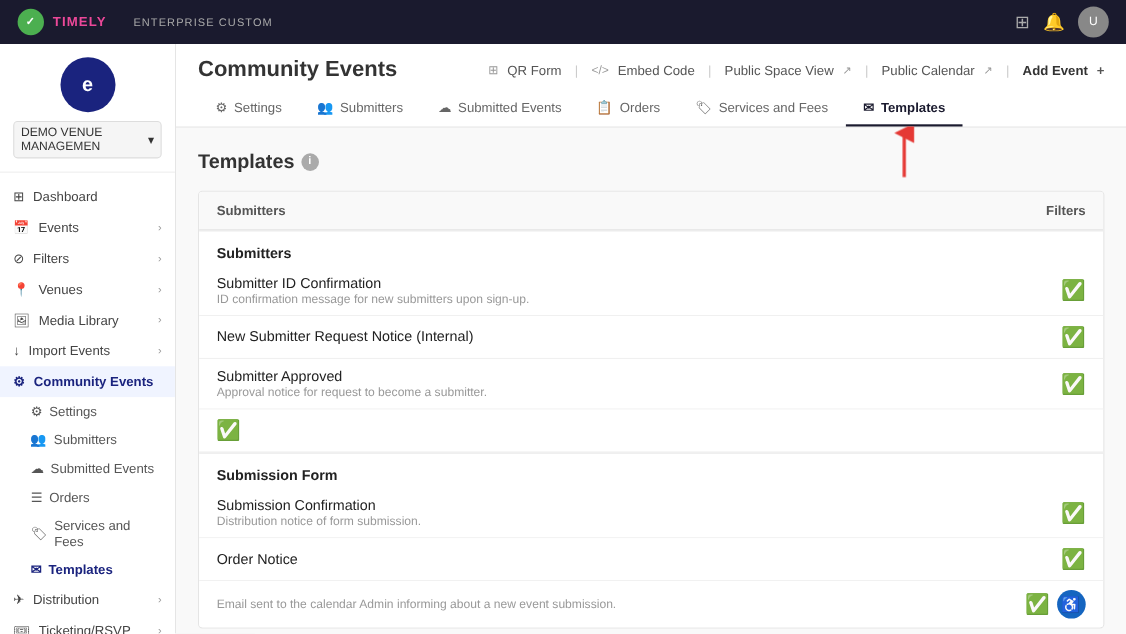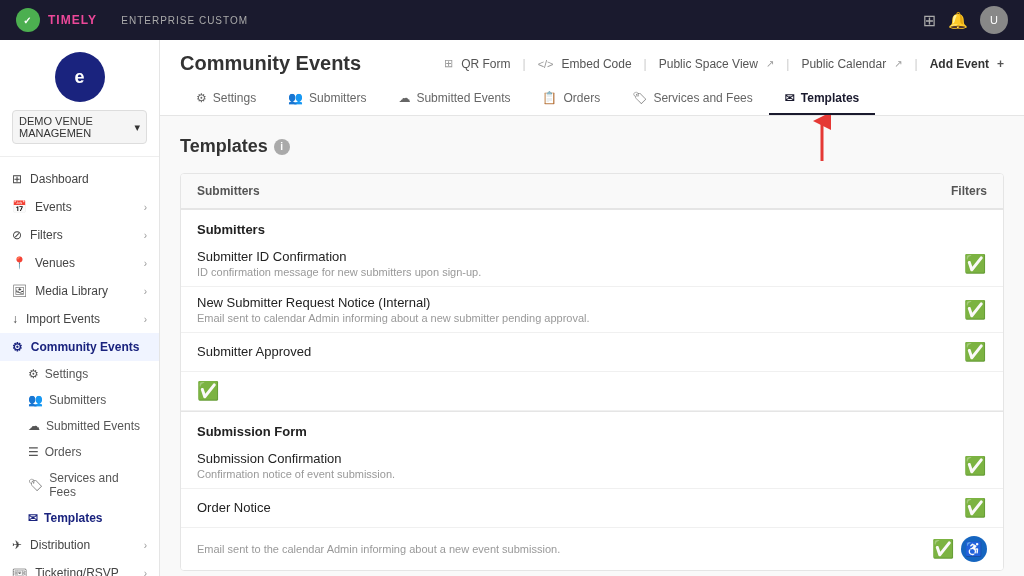--- a/index.html
+++ b/index.html
@@ -357,40 +357,40 @@
         <div class="template-row">
           <div class="template-info">
             <div class="template-name">Submitter ID Confirmation</div>
             <div class="template-desc">ID confirmation message for new submitters upon sign-up.</div>
           </div>
           <span class="enabled-icon">✅</span>
         </div>
         <div class="template-row">
           <div class="template-info">
             <div class="template-name">New Submitter Request Notice (Internal)</div>
-            <div class="template-desc">Email sent to calendar Admin informing about a new submitter pending approval.</div>
           </div>
           <span class="enabled-icon">✅</span>
         </div>
         <div class="template-row">
           <div class="template-info">
             <div class="template-name">Submitter Approved</div>
+            <div class="template-desc">Approval notice for request to become a submitter.</div>
           </div>
           <span class="enabled-icon">✅</span>
         </div>
         <div class="template-row">
           <span class="enabled-icon">✅</span>
         </div>
 
         <div class="section-header">Submission Form</div>
 
         <div class="template-row">
           <div class="template-info">
             <div class="template-name">Submission Confirmation</div>
-            <div class="template-desc">Confirmation notice of event submission.</div>
+            <div class="template-desc">Distribution notice of form submission.</div>
           </div>
           <span class="enabled-icon">✅</span>
         </div>
         <div class="template-row">
           <div class="template-info">
             <div class="template-name">Order Notice</div>
           </div>
           <span class="enabled-icon">✅</span>
         </div>
         <div class="template-row" style="position:relative;">

